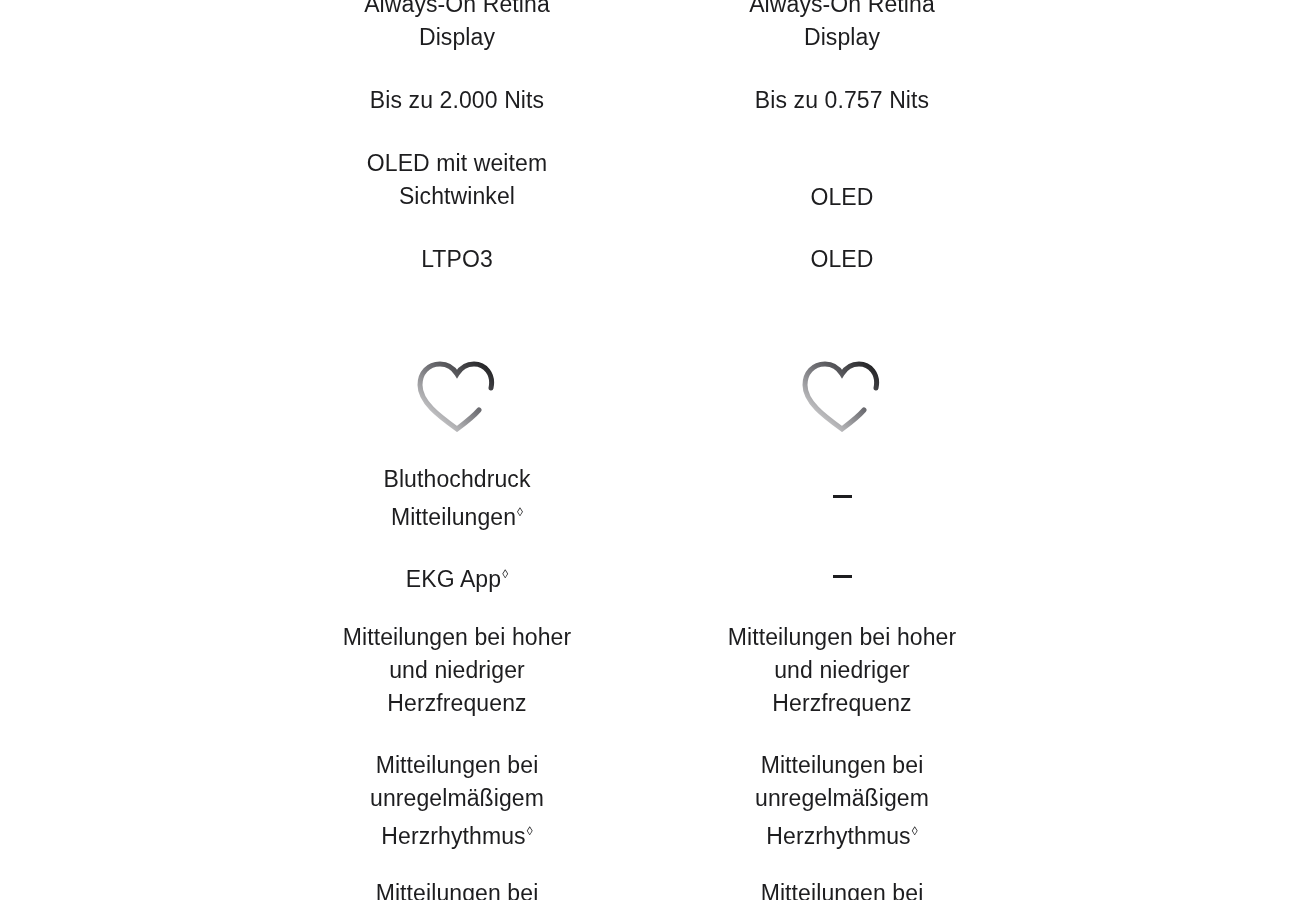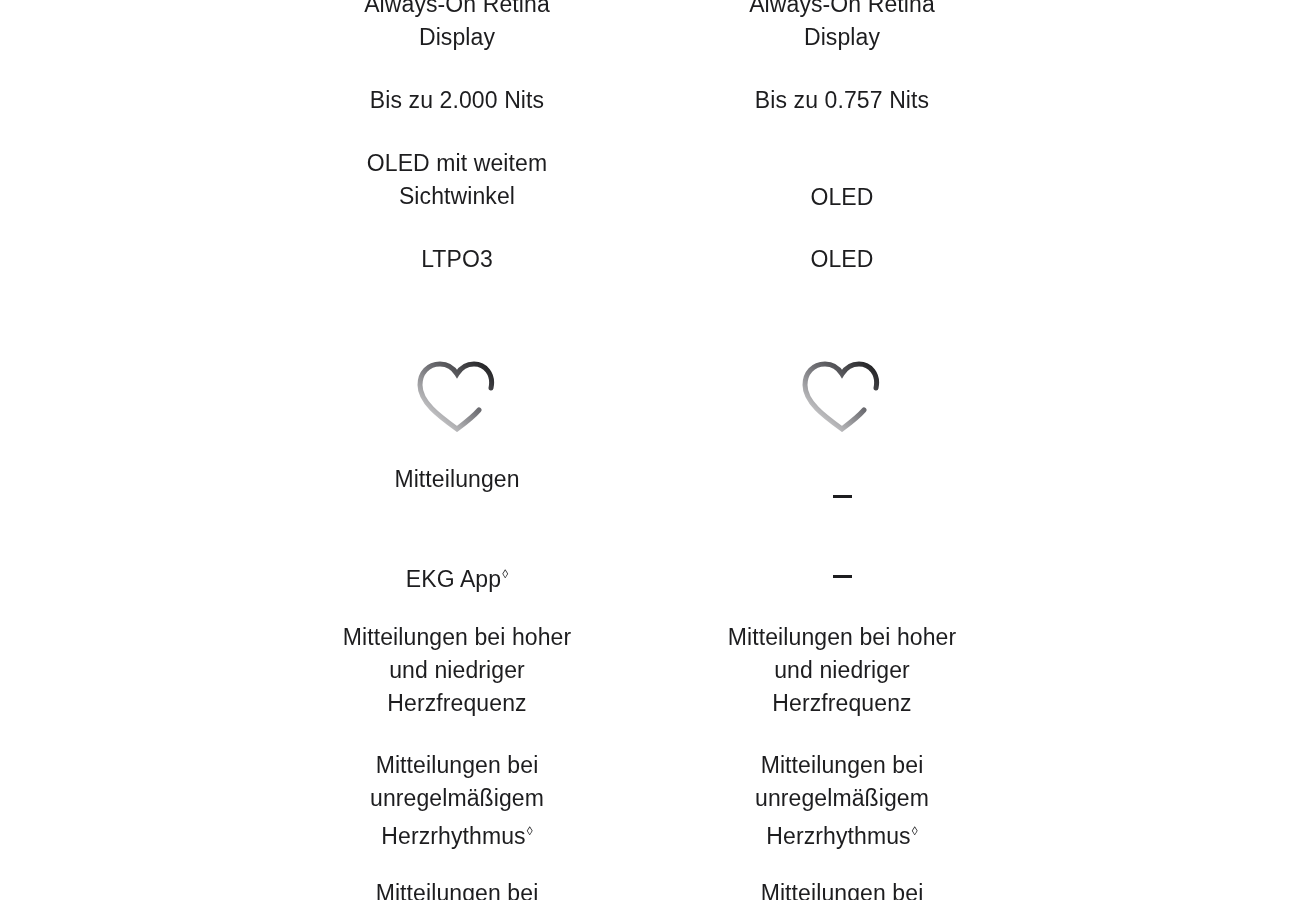--- a/index.html
+++ b/index.html
@@ -44,21 +44,22 @@
     <div>OLED mit weitem</div>
     <div>Sichtwinkel</div>
   </div>
   <div class="cell" style="top:243px">LTPO3</div>
 
   <svg class="heart" style="top:360px" viewBox="0 0 80 72">
     <path d="M74 28 C77 14 68 4 57 4 C49 4 43 9 40 14 C37 9 31 4 23 4 C11 4 3 13 3 25 C3 42 22 56 40 69 C48 63 56 57 62 50" fill="none" stroke="url(#hg)" stroke-width="5" stroke-linecap="round"></path>
   </svg>
 
   <div class="cell" style="top:463px">
-    <div>Mitteilungen</div>
+    <div>Bluthochdruck</div>
+    <div><span>Mitteilungen</span><span class="sup">◊</span></div>
   </div>
   <div class="cell" style="top:558px">
     <span>EKG App</span><span class="sup">◊</span>
   </div>
   <div class="cell" style="top:621px">
     <div>Mitteilungen bei hoher</div>
     <div>und niedriger</div>
     <div>Herzfrequenz</div>
   </div>
   <div class="cell" style="top:749px">

